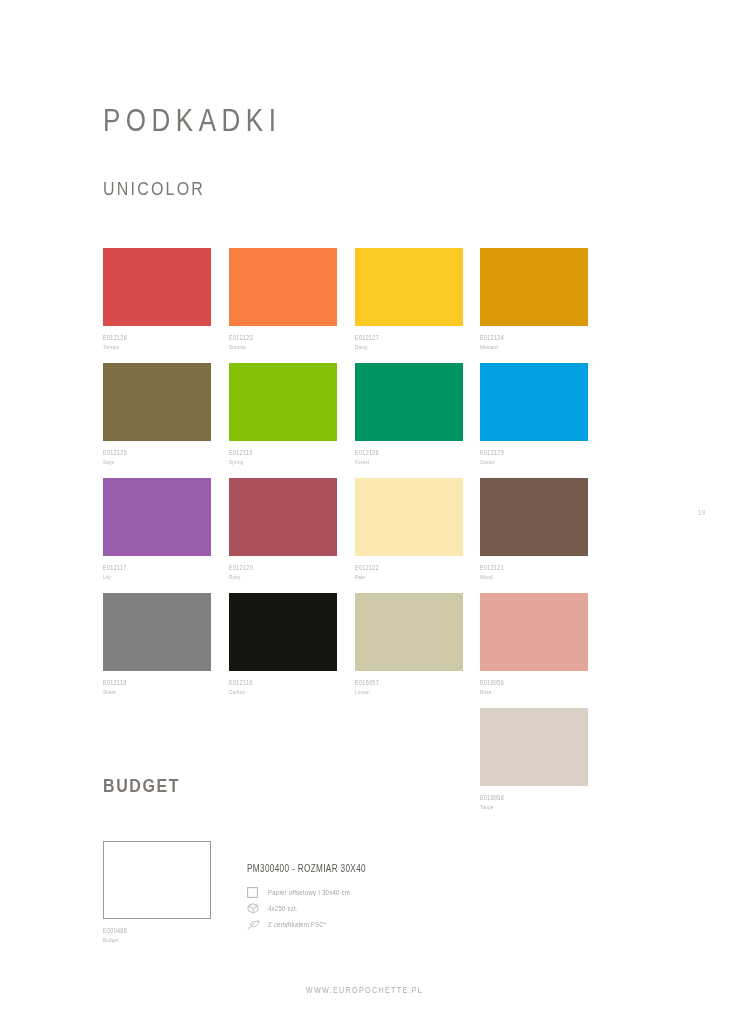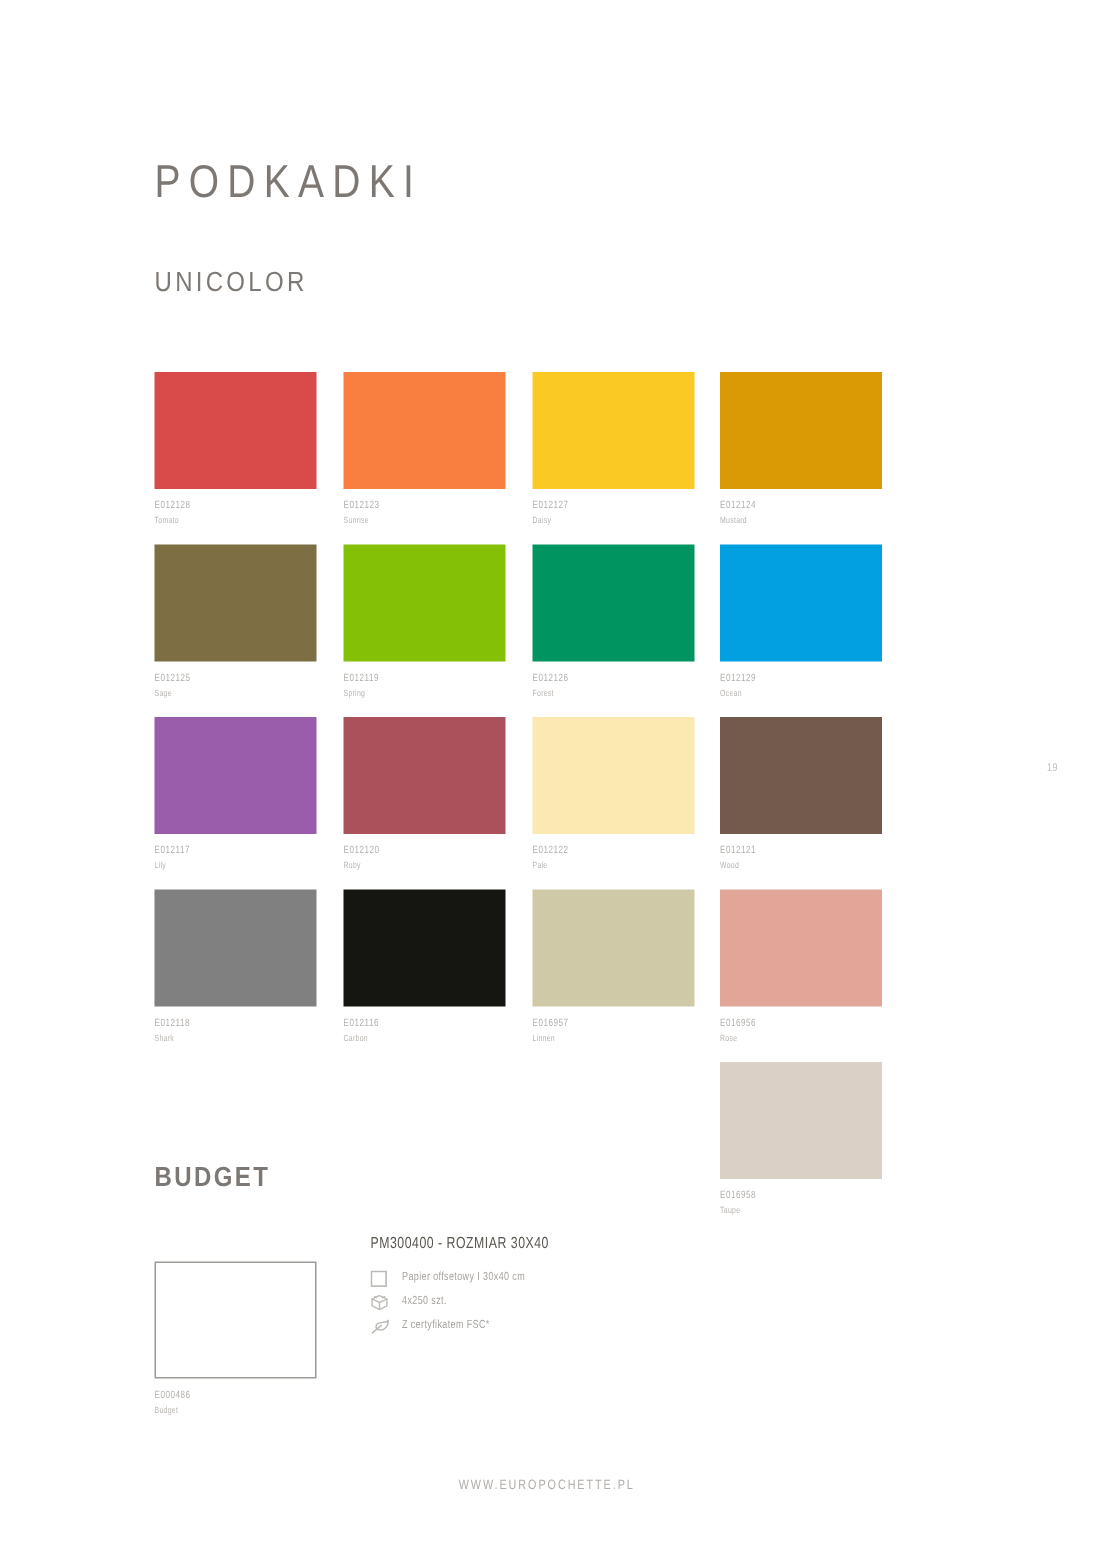--- a/index.html
+++ b/index.html
@@ -118,21 +118,21 @@
     color: #b8b4b0;
     line-height: 1;
     transform: scaleY(1.3);
     transform-origin: left top;
     white-space: nowrap;
   }
 
   .product-info {
     position: absolute;
     left: 247px;
-    top: 824px;
+    top: 864px;
     width: 300px;
   }
   .product-info .prod-title {
     font-size: 8.2px;
     letter-spacing: 0.35px;
     color: #59554f;
     font-weight: 400;
     line-height: 1;
     transform: scaleY(1.3);
     transform-origin: left top;

